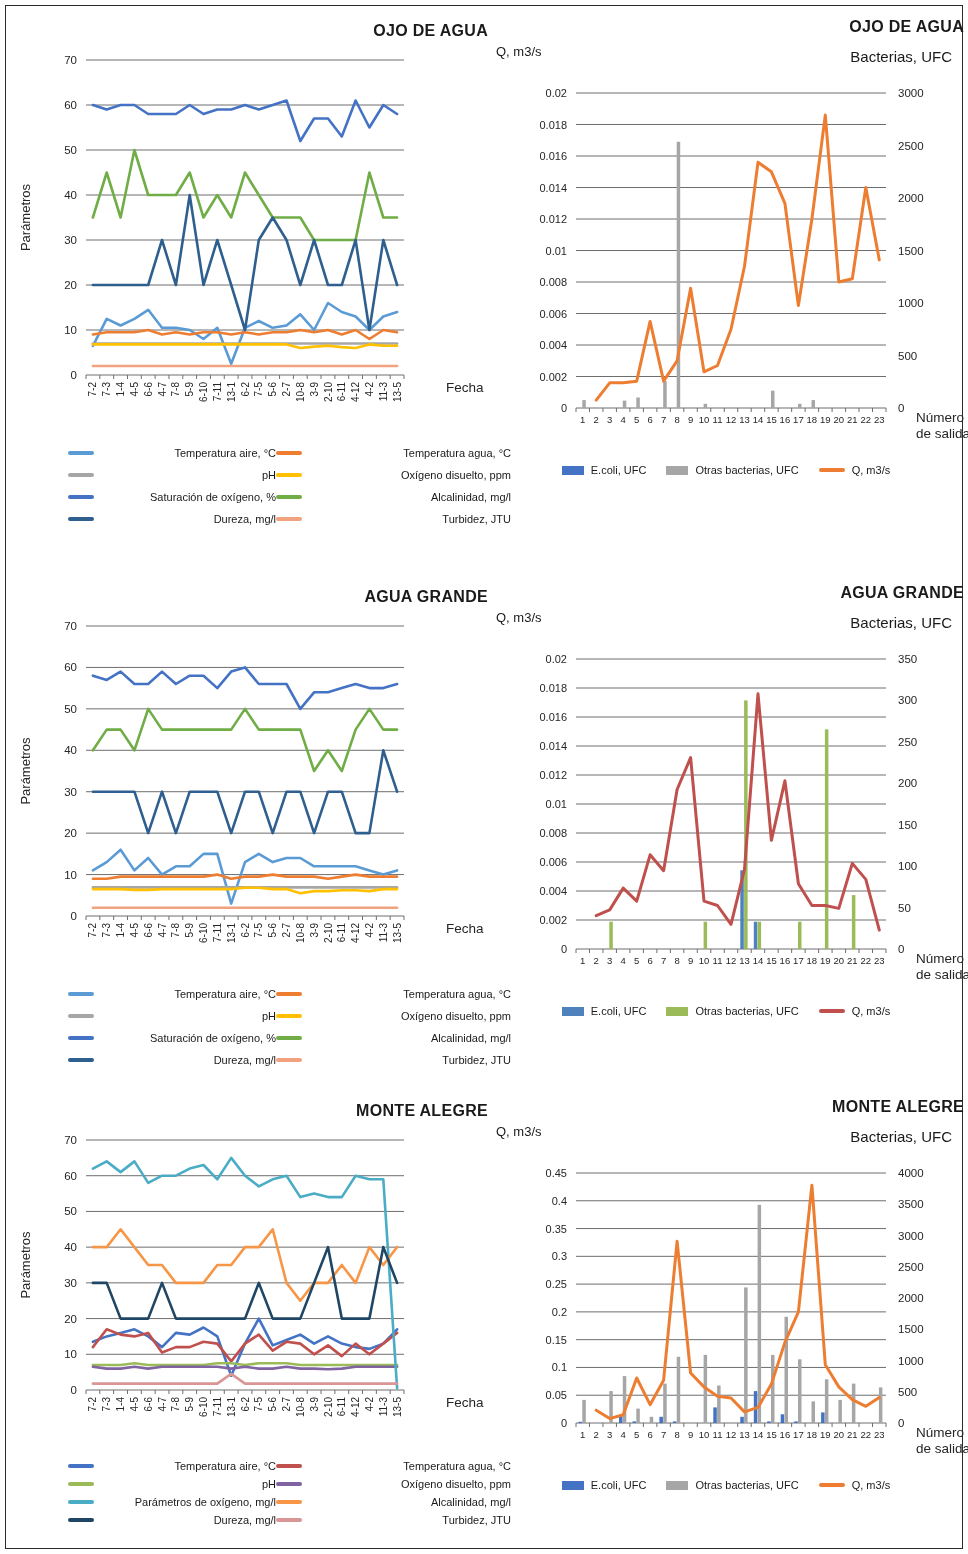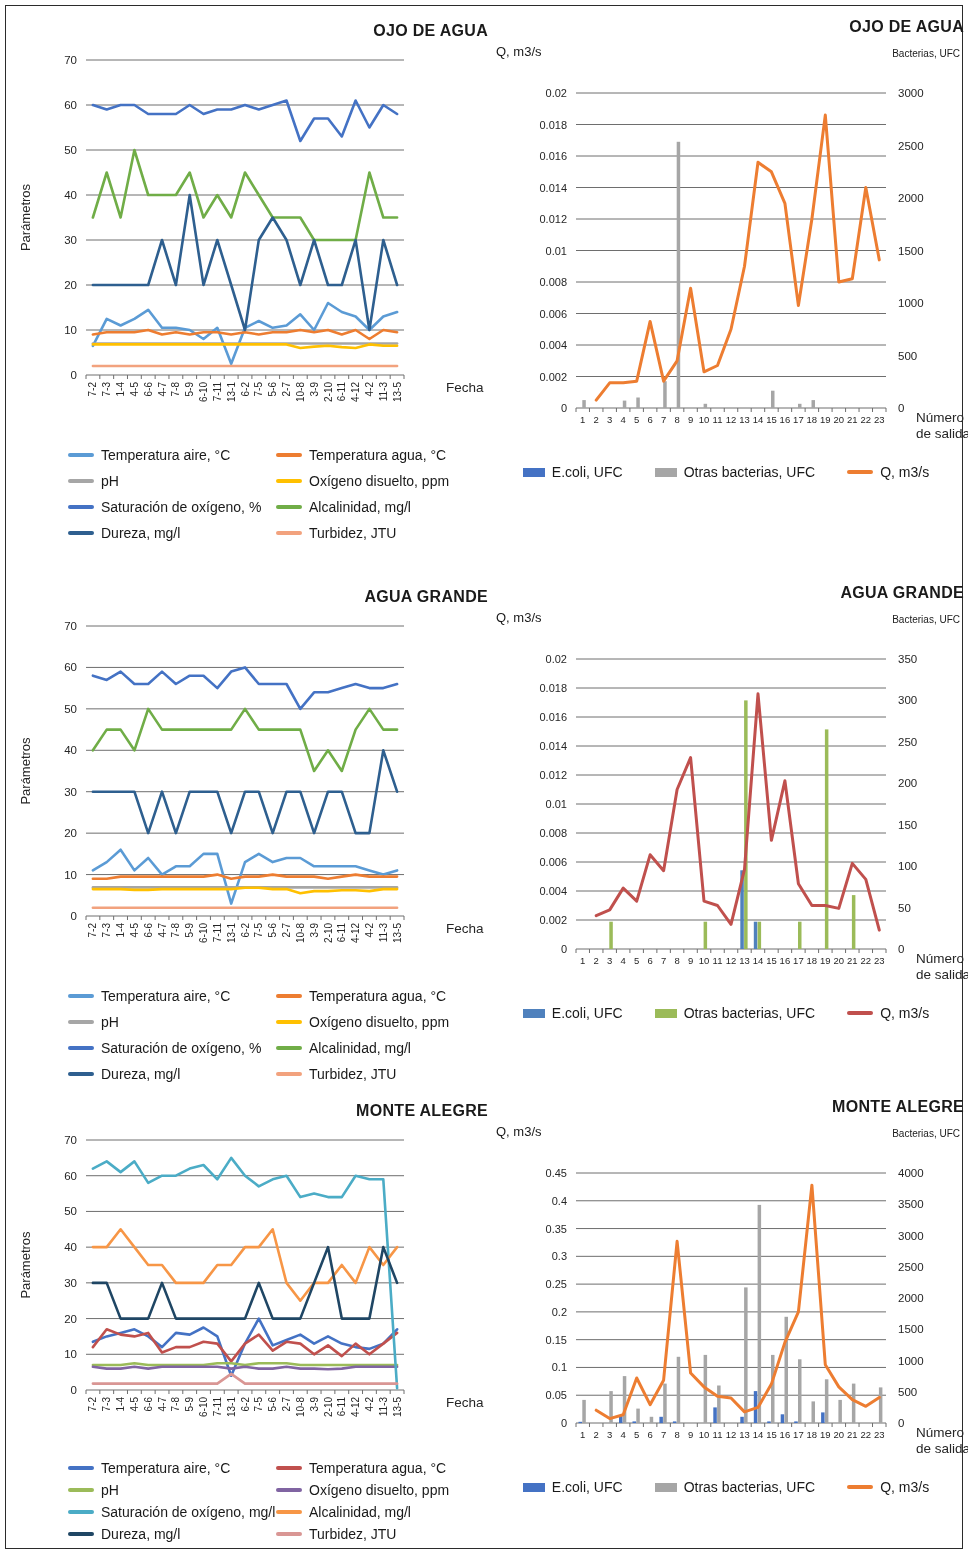--- a/index.html
+++ b/index.html
@@ -6,33 +6,33 @@
   body{width:968px;height:1554px;position:relative;font-family:"Liberation Sans",sans-serif;color:#1a1a1a;overflow:hidden;}
   .frame{position:absolute;inset:5px;border:1.6px solid #2b2b2b;pointer-events:none;}
   .grid{display:grid;grid-template-columns:486px 478px;grid-template-rows:566px 514px auto;padding:12px 0 0 2px;}
   .cell{overflow:visible;}
   .cell.left{padding-left:14px;}
   .cell.right{padding-right:2px;}
   h2.ctitle{font-size:16px;font-weight:bold;letter-spacing:.3px;text-align:right;margin:10px 0 0 0;color:#1a1a1a;}
   .combo-head{position:relative;height:50px;margin-top:6px;}
   .combo-head h2{margin:2px 0 0 0;}
   .combo-head .axl{position:absolute;left:8px;top:26px;font-size:13px;}
-  .combo-head .axr{position:absolute;right:4px;top:30px;font-size:10px;}
+  .combo-head .axr{position:absolute;right:12px;top:30px;font-size:15px;}
   svg{display:block;overflow:visible;}
   svg text{fill:#262626;}
   .ytick{font-size:11.5px;}
   .ytickc{font-size:11px;}
   .xtickrot{font-size:10px;}
   .xticknum{font-size:9.5px;}
   .ylab{font-size:13px;}
   .xlab{font-size:13.5px;}
   .legend-grid{display:grid;grid-template-columns:208px 235px;row-gap:10px;margin:8px 0 0 52px;}
   .legend-grid.tight{row-gap:6px;margin-top:6px;}
-  .legend-row{display:flex;justify-content:center;gap:32px;margin-top:12px;}
-  .legend-item{display:flex;align-items:center;gap:7px;font-size:14px;white-space:nowrap;}
+  .legend-row{display:flex;justify-content:center;gap:20px;margin-top:12px;}
+  .legend-item{display:flex;align-items:center;gap:7px;font-size:11px;white-space:nowrap;justify-content:space-between;}
   .sw-line{width:26px;height:3.2px;border-radius:2px;flex:0 0 auto;}
   .sw-bar{width:22px;height:9px;flex:0 0 auto;}
 </style>
 </head>
 <body>
 
 <div class="frame"></div>
 
 <div class="grid">
 
@@ -634,21 +634,21 @@
         <div class="legend-item">
           <span class="sw-line" style="background: rgb(155, 187, 89);"></span>
           <span>pH</span>
         </div>
         <div class="legend-item">
           <span class="sw-line" style="background: rgb(128, 100, 162);"></span>
           <span>Oxígeno disuelto, ppm</span>
         </div>
         <div class="legend-item">
           <span class="sw-line" style="background: rgb(75, 172, 198);"></span>
-          <span>Saturación de oxígeno, mg/l</span>
+          <span>Parámetros de oxígeno, mg/l</span>
         </div>
         <div class="legend-item">
           <span class="sw-line" style="background: rgb(247, 150, 70);"></span>
           <span>Alcalinidad, mg/l</span>
         </div>
         <div class="legend-item">
           <span class="sw-line" style="background: rgb(31, 70, 100);"></span>
           <span>Dureza, mg/l</span>
         </div>
         <div class="legend-item">

